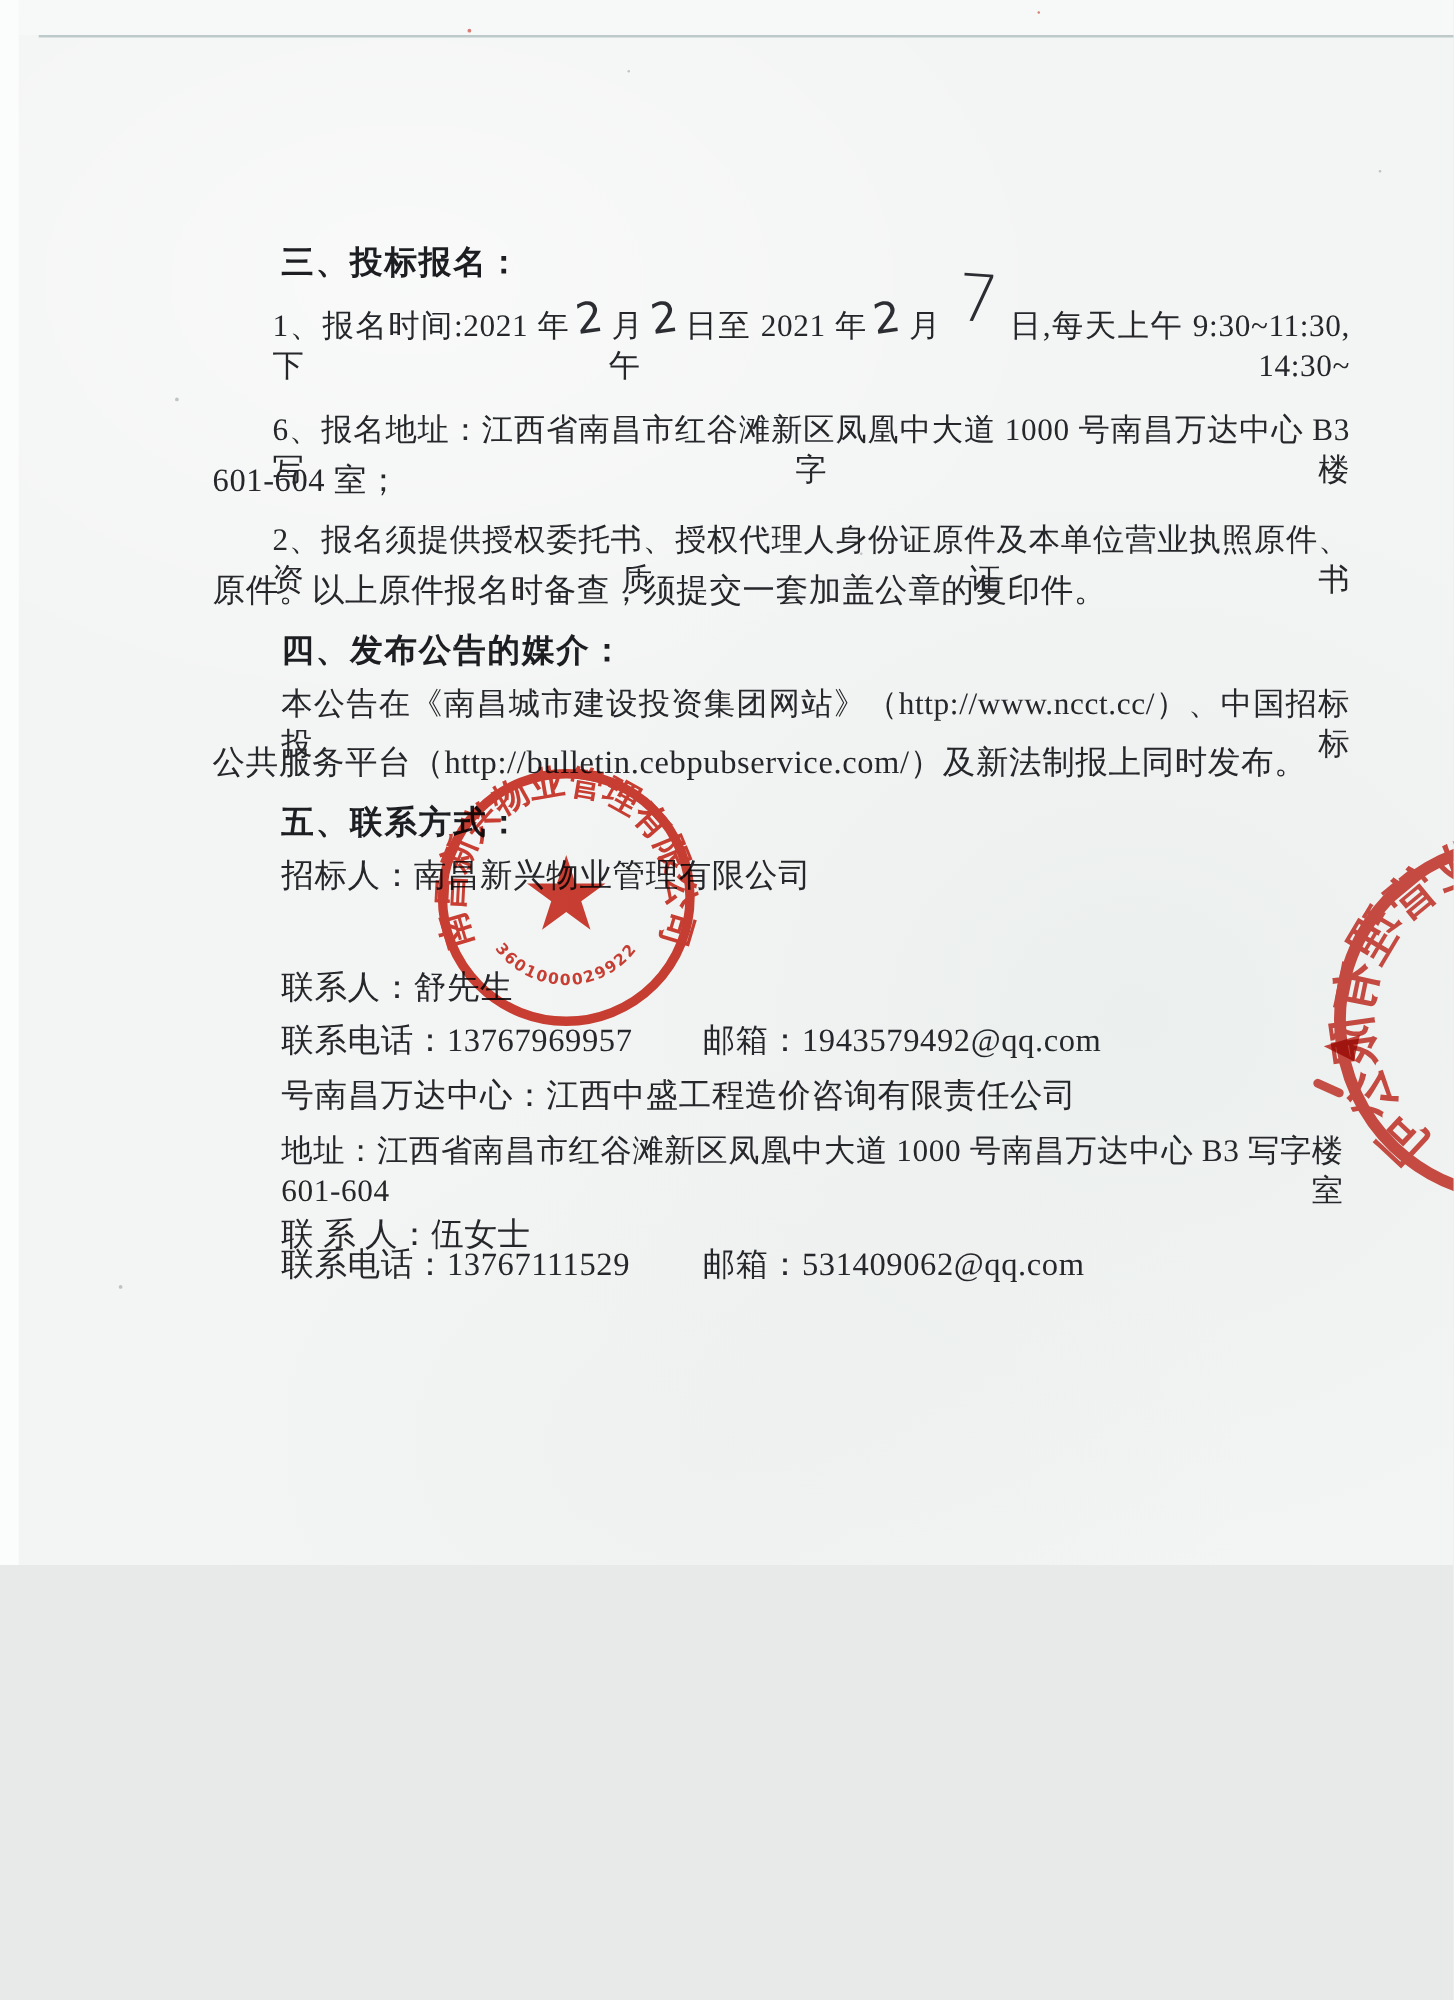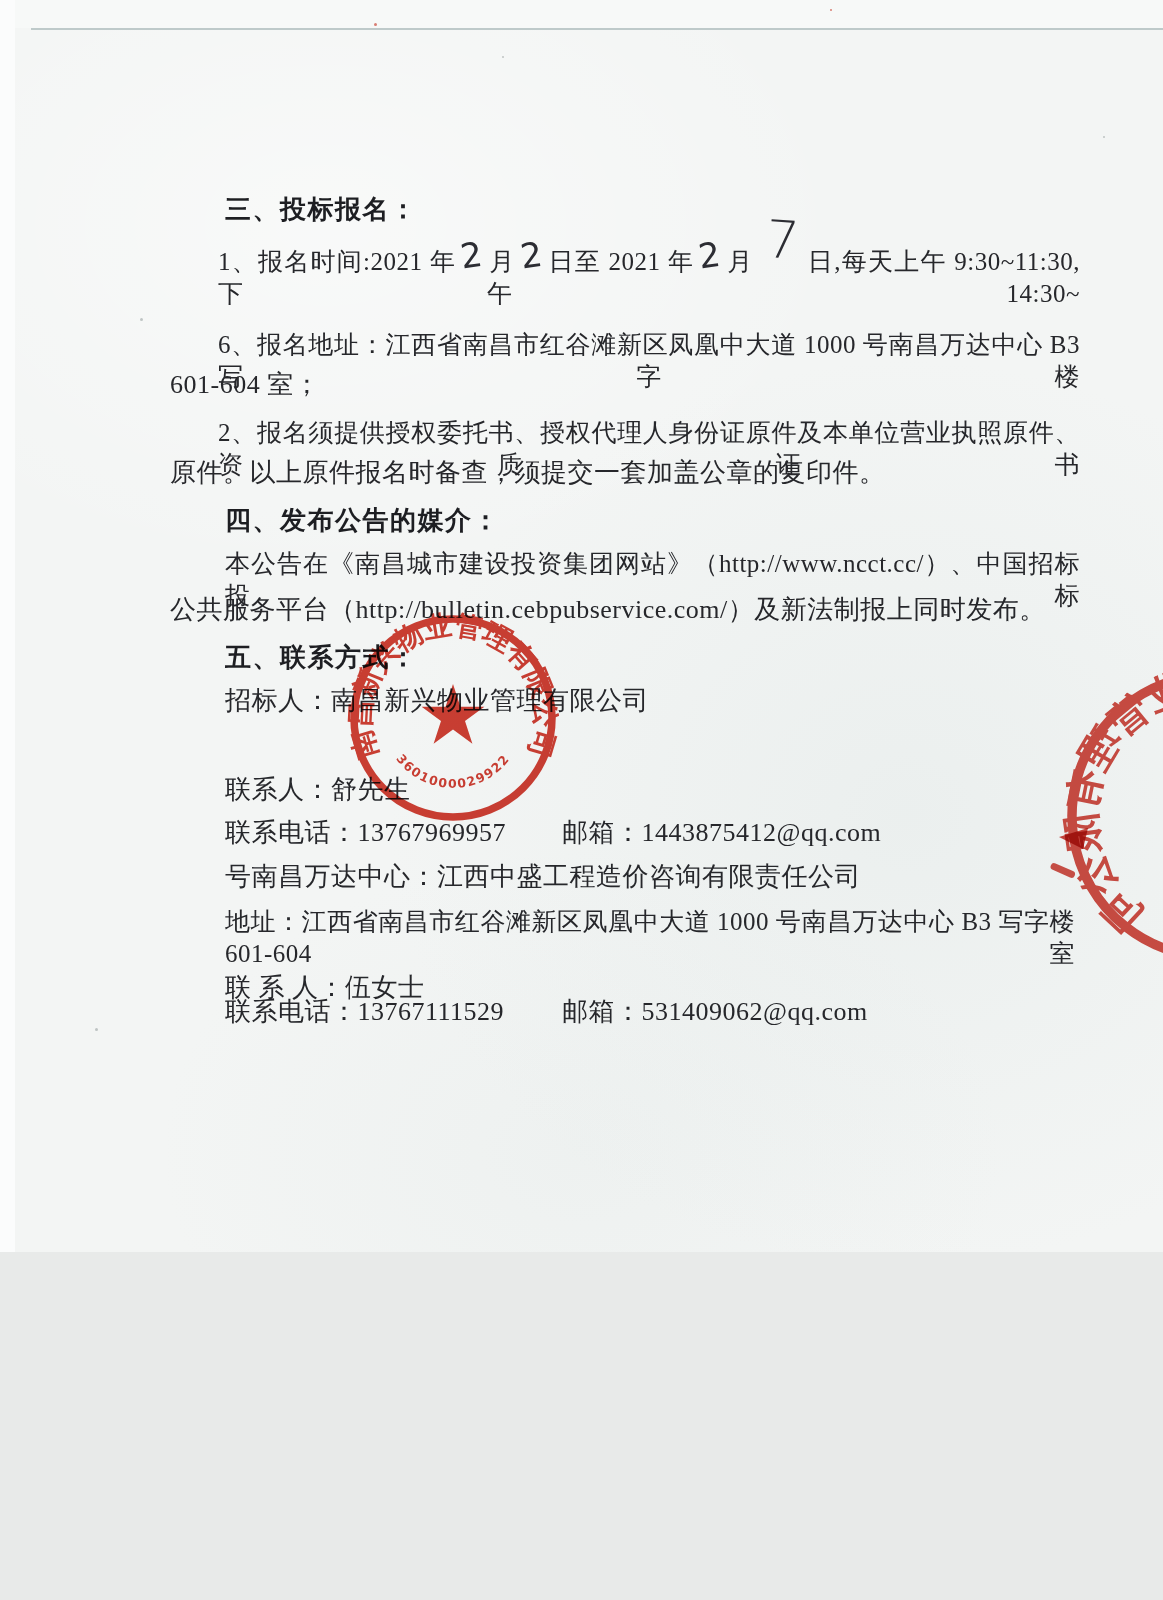--- a/index.html
+++ b/index.html
@@ -76,21 +76,21 @@
   <div class="line" style="left:170px;top:457px;">原件。以上原件报名时备查，须提交一套加盖公章的复印件。</div>
 
   <div class="line" style="left:170px;top:594px;">公共服务平台（http://bulletin.cebpubservice.com/）及新法制报上同时发布。</div>
   <div class="line just" style="left:225px;top:548px;width:855px;">本公告在《南昌城市建设投资集团网站》（http://www.ncct.cc/）、中国招标投标</div>
 
   <div class="line head" style="left:225px;top:641px;">五、联系方式：</div>
 
   <div class="line" style="left:225px;top:685px;">招标人：南昌新兴物业管理有限公司</div>
   <div class="line" style="left:225px;top:774px;">联系人：舒先生</div>
   <div class="line" style="left:225px;top:817px;">联系电话：13767969957</div>
-  <div class="line" style="left:562px;top:817px;">邮箱：1443875412@qq.com</div>
+  <div class="line" style="left:562px;top:817px;">邮箱：1943579492@qq.com</div>
 
   <div class="line" style="left:225px;top:861px;">号南昌万达中心：江西中盛工程造价咨询有限责任公司</div>
   <div class="line just" style="left:225px;top:906px;width:850px;">地址：江西省南昌市红谷滩新区凤凰中大道 1000 号南昌万达中心 B3 写字楼 601-604 室</div>
   <div class="line" style="left:225px;top:972px;">联 系 人：伍女士</div>
   <div class="line" style="left:225px;top:996px;">联系电话：13767111529</div>
   <div class="line" style="left:562px;top:996px;">邮箱：531409062@qq.com</div>
 
   <svg class="stamp stamp-main" width="212" height="212" viewBox="0 0 212 212">
     <defs>
       <path id="ringPath1" d="M 38.0 153.6 A 83 83 0 1 1 174.0 153.6" fill="none"></path>

